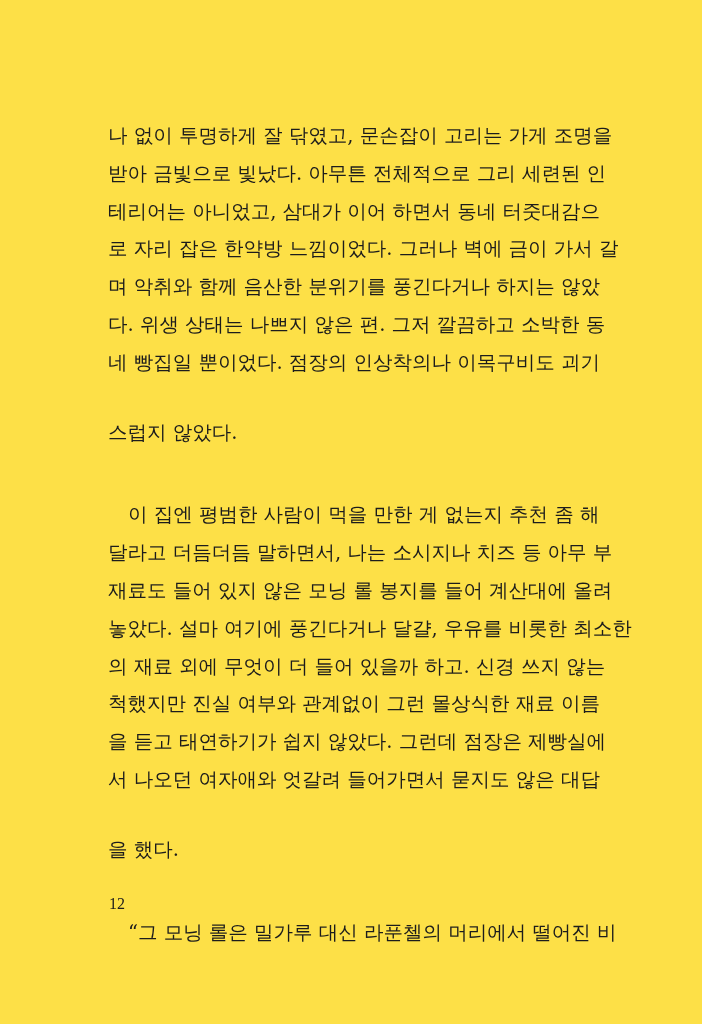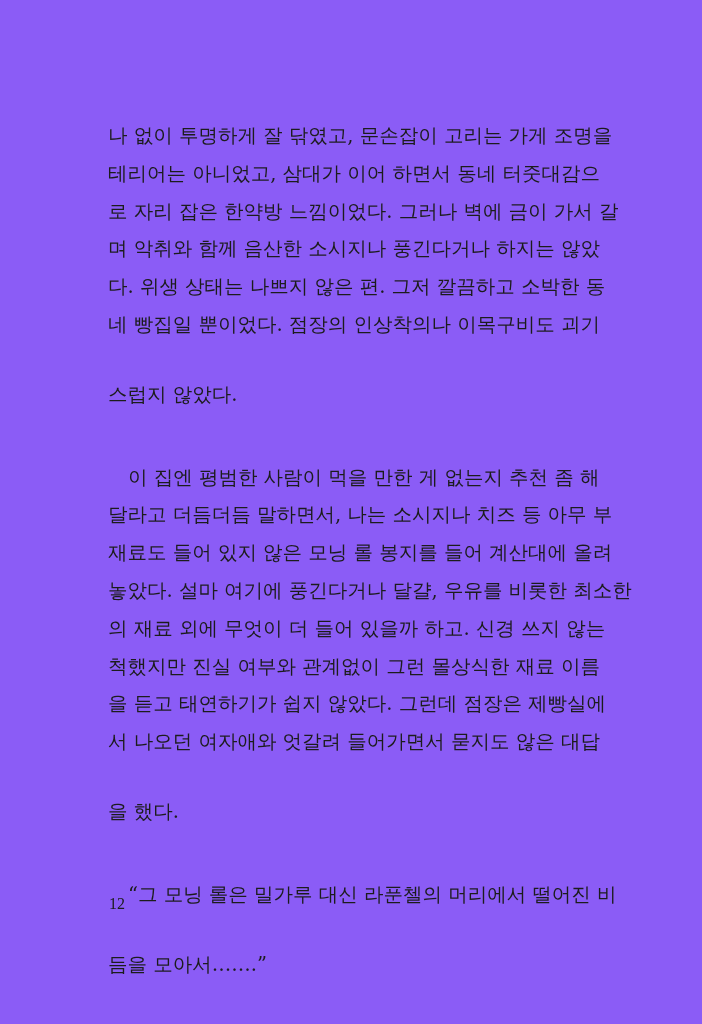--- a/index.html
+++ b/index.html
@@ -1,19 +1,19 @@
 <!DOCTYPE html>
 <html><head>
   <meta charset="utf-8">
   <style>
     html, body { margin: 0; padding: 0; background: #ffffff; }
     body { width: 702px; height: 1024px; position: relative; overflow: hidden; }
     .page {
       position: absolute; left: 0; top: 0; width: 702px; height: 1024px;
-      background: #8b5cf6;
+      background: #fde047;
     }
     .text-block {
       position: absolute;
       left: 108px;
       top: 117px;
       width: 470px;
       font-family: "DejaVu Serif", "Liberation Serif", serif;
       font-size: 19.5px;
       line-height: 37.8px;
       color: #1c1c1c;
@@ -37,40 +37,40 @@
     }
   </style>
 </head>
 <body>
 
 <div class="page">
   <div class="text-block">
 
     <div>
       <span class="line">나 없이 투명하게 잘 닦였고, 문손잡이 고리는 가게 조명을</span>
+      <span class="line">받아 금빛으로 빛났다. 아무튼 전체적으로 그리 세련된 인</span>
       <span class="line">테리어는 아니었고, 삼대가 이어 하면서 동네 터줏대감으</span>
       <span class="line">로 자리 잡은 한약방 느낌이었다. 그러나 벽에 금이 가서 갈</span>
-      <span class="line">며 악취와 함께 음산한 소시지나 풍긴다거나 하지는 않았</span>
+      <span class="line">며 악취와 함께 음산한 분위기를 풍긴다거나 하지는 않았</span>
       <span class="line">다. 위생 상태는 나쁘지 않은 편. 그저 깔끔하고 소박한 동</span>
       <span class="line">네 빵집일 뿐이었다. 점장의 인상착의나 이목구비도 괴기</span>
       <span class="line last">스럽지 않았다.</span>
     </div>
 
     <div>
       <span class="line indent">이 집엔 평범한 사람이 먹을 만한 게 없는지 추천 좀 해</span>
       <span class="line">달라고 더듬더듬 말하면서, 나는 소시지나 치즈 등 아무 부</span>
       <span class="line">재료도 들어 있지 않은 모닝 롤 봉지를 들어 계산대에 올려</span>
       <span class="line">놓았다. 설마 여기에 풍긴다거나 달걀, 우유를 비롯한 최소한</span>
       <span class="line">의 재료 외에 무엇이 더 들어 있을까 하고. 신경 쓰지 않는</span>
       <span class="line">척했지만 진실 여부와 관계없이 그런 몰상식한 재료 이름</span>
       <span class="line">을 듣고 태연하기가 쉽지 않았다. 그런데 점장은 제빵실에</span>
       <span class="line">서 나오던 여자애와 엇갈려 들어가면서 묻지도 않은 대답</span>
       <span class="line last">을 했다.</span>
     </div>
 
     <div>
       <span class="line indent">“그 모닝 롤은 밀가루 대신 라푼첼의 머리에서 떨어진 비</span>
-      <span class="line last">듬을 모아서…….”</span>
     </div>
   </div>
 
   <div class="page-number">12</div>
 </div>
 
 </body></html>

